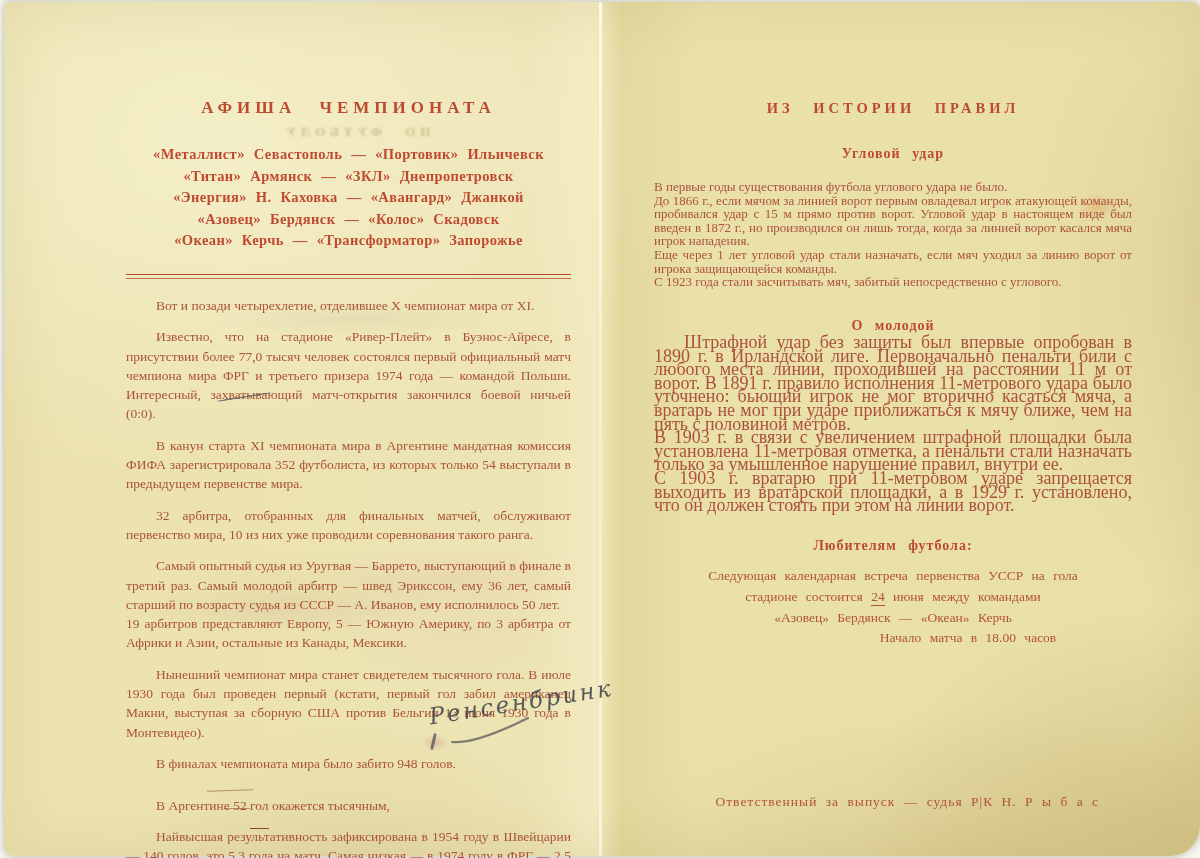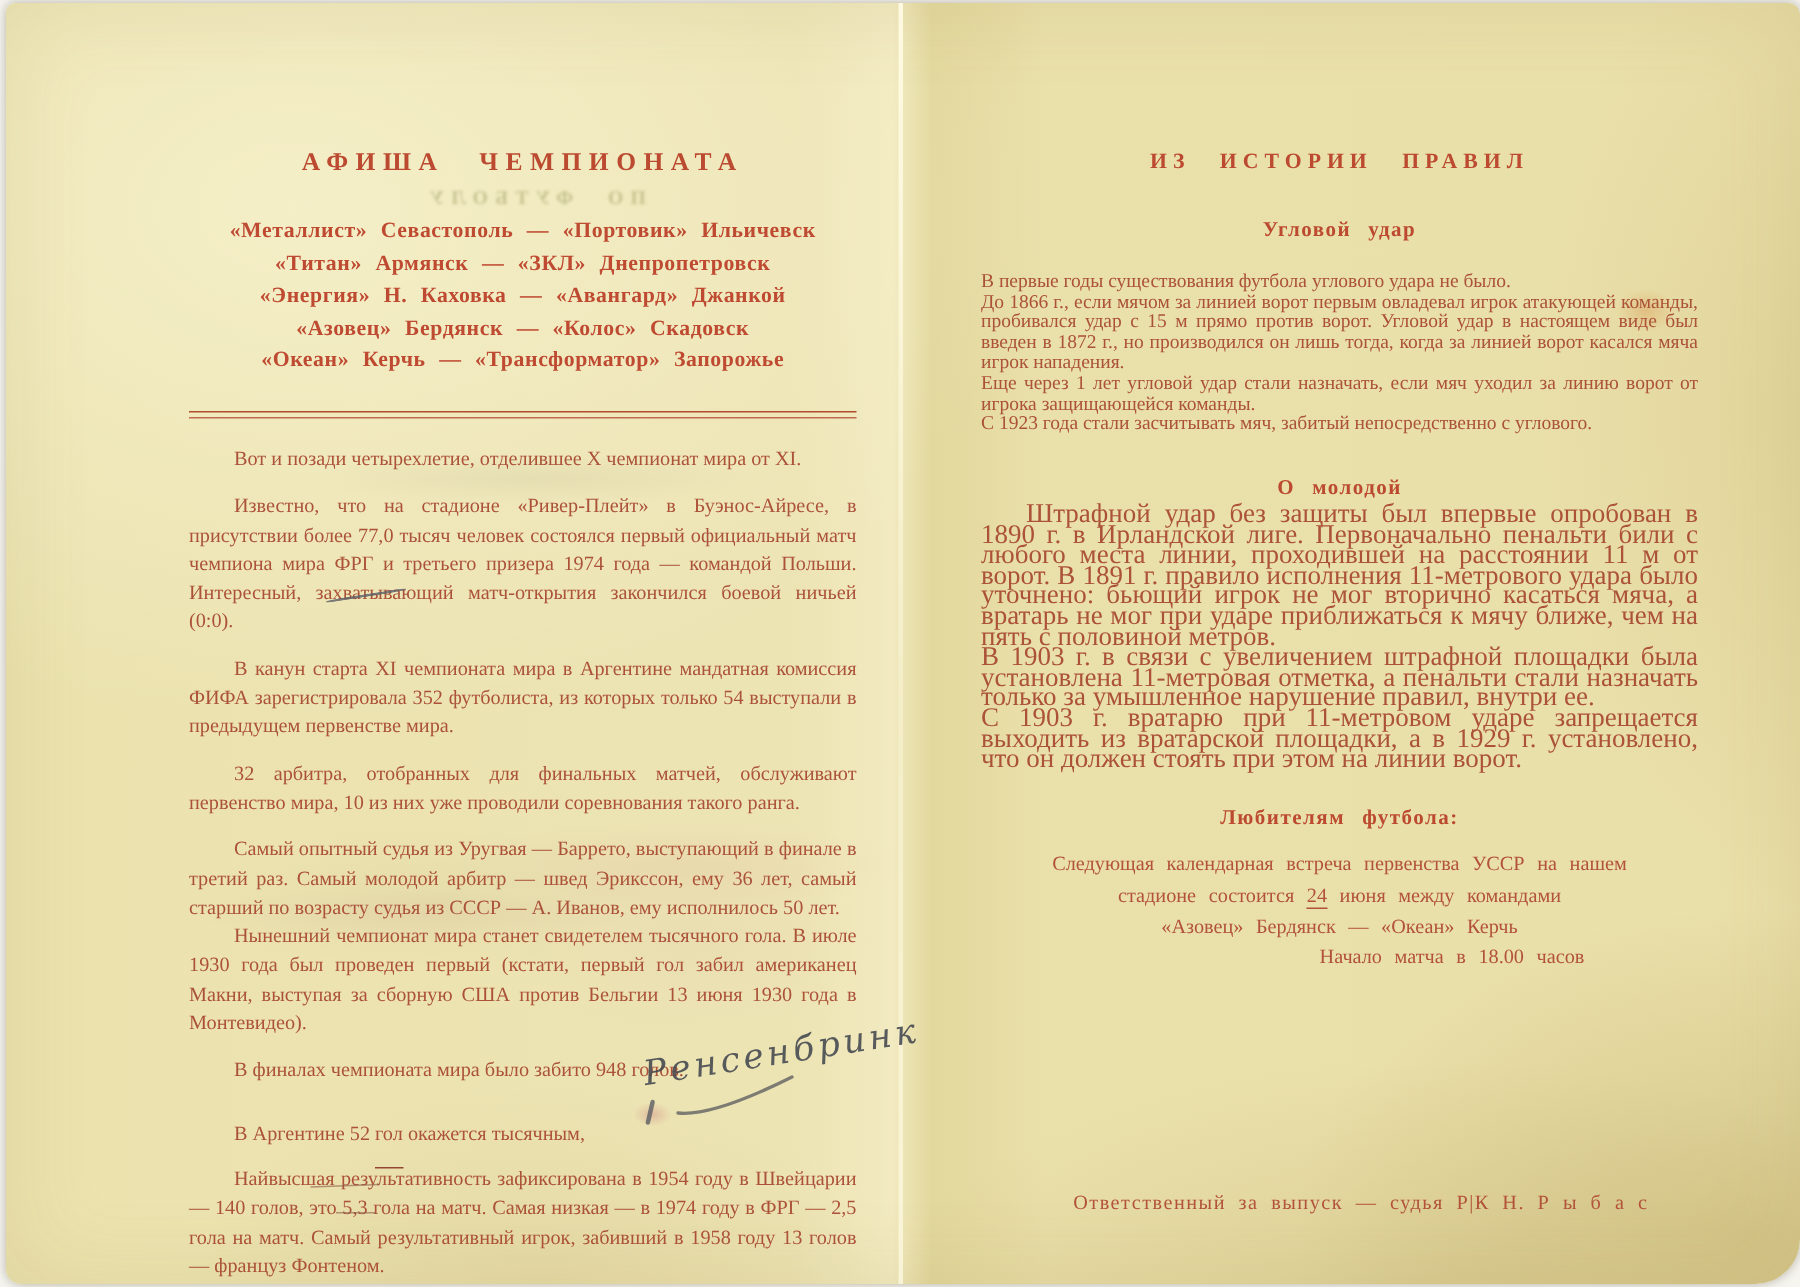--- a/index.html
+++ b/index.html
@@ -141,20 +141,21 @@
       </div>
 
       <div class="rule-double"></div>
 
       <div class="left-body">
         <p class="indent">Вот и позади четырехлетие, отделившее X чемпионат мира от XI.</p>
         <p class="indent">Известно, что на стадионе «Ривер-Плейт» в Буэнос-Айресе, в присутствии более 77,0 тысяч человек состоялся первый официальный матч чемпиона мира ФРГ и третьего призера 1974 года — командой Польши. Интересный, захватывающий матч-открытия закончился боевой ничьей (0:0).</p>
         <p class="indent">В канун старта XI чемпионата мира в Аргентине мандатная комиссия ФИФА зарегистрировала 352 футболиста, из которых только 54 выступали в предыдущем первенстве мира.</p>
         <p class="indent">32 арбитра, отобранных для финальных матчей, обслуживают первенство мира, 10 из них уже проводили соревнования такого ранга.</p>
         <p class="indent" style="margin-bottom:0;">Самый опытный судья из Уругвая — Баррето, выступающий в финале в третий раз. Самый молодой арбитр — швед Эрикссон, ему 36 лет, самый старший по возрасту судья из СССР — А. Иванов, ему исполнилось 50 лет.</p>
+        <p>19 арбитров представляют Европу, 5 — Южную Америку, по 3 арбитра от Африки и Азии, остальные из Канады, Мексики.</p>
         <p class="indent">Нынешний чемпионат мира станет свидетелем тысячного гола. В июле 1930 года был проведен первый (кстати, первый гол забил американец Макни, выступая за сборную США против Бельгии 13 июня 1930 года в Монтевидео).</p>
         <p class="indent" style="margin-bottom:23px;">В финалах чемпионата мира было забито 948 голов.</p>
         <p class="indent" style="margin-bottom:11px;"><span>В Аргентине 52 </span><span class="pen-underline">гол</span><span> окажется тысячным,</span></p>
         <p class="indent">Найвысшая результативность зафиксирована в 1954 году в Швейцарии — 140 голов, это 5,3 гола на матч. Самая низкая — в 1974 году в ФРГ — 2,5 гола на матч. Самый результативный игрок, забивший в 1958 году 13 голов — француз Фонтеном.</p>
       </div>
     </div>
 
     <div class="page-right">
       <div class="heading">ИЗ ИСТОРИИ ПРАВИЛ</div>
 
@@ -168,21 +169,21 @@
 
       <div class="subhead rp-subhead2">О молодой</div>
       <div class="rp-block2">
         <p class="indent">Штрафной удар без защиты был впервые опробован в 1890 г. в Ирландской лиге. Первоначально пенальти били с любого места линии, проходившей на расстоянии 11 м от ворот. В 1891 г. правило исполнения 11-метрового удара было уточнено: бьющий игрок не мог вторично касаться мяча, а вратарь не мог при ударе приближаться к мячу ближе, чем на пять с половиной метров.</p>
         <p>В 1903 г. в связи с увеличением штрафной площадки была установлена 11-метровая отметка, а пенальти стали назначать только за умышленное нарушение правил, внутри ее.</p>
         <p>С 1903 г. вратарю при 11-метровом ударе запрещается выходить из вратарской площадки, а в 1929 г. установлено, что он должен стоять при этом на линии ворот.</p>
       </div>
 
       <div class="announce">
         <div class="subhead">Любителям футбола:</div>
-        <div class="announce-line">Следующая календарная встреча первенства УССР на нашем</div>
+        <div class="announce-line">Следующая календарная встреча первенства УССР на гола</div>
         <div class="announce-line"><span>стадионе состоится </span><span class="date-underline">24</span><span> июня между командами</span></div>
         <div class="announce-line">«Азовец» Бердянск — «Океан» Керчь</div>
         <div class="announce-line shift-right">Начало матча в 18.00 часов</div>
       </div>
 
       <div class="footer-line">Ответственный за выпуск — судья Р|К Н. Р ы б а с</div>
     </div>
 
     <div class="handwriting">Ренсенбринк</div>
     <svg class="hand-flourish" width="100" height="40" viewBox="0 0 100 40">

